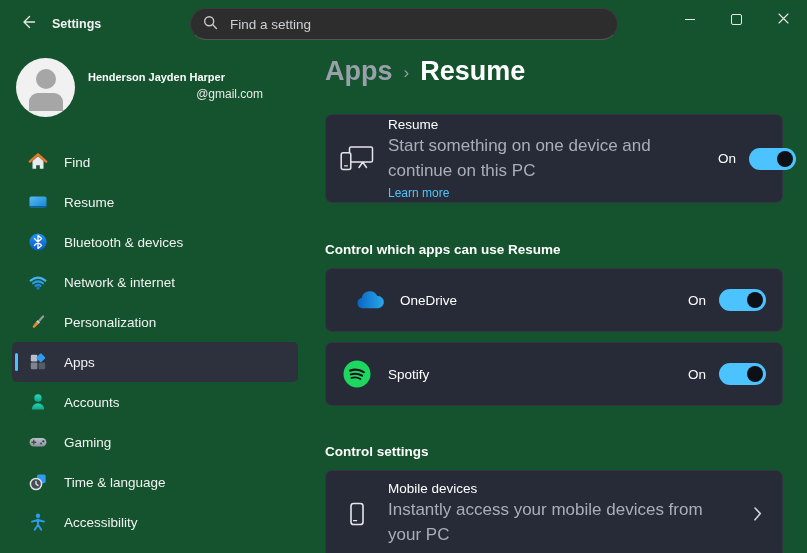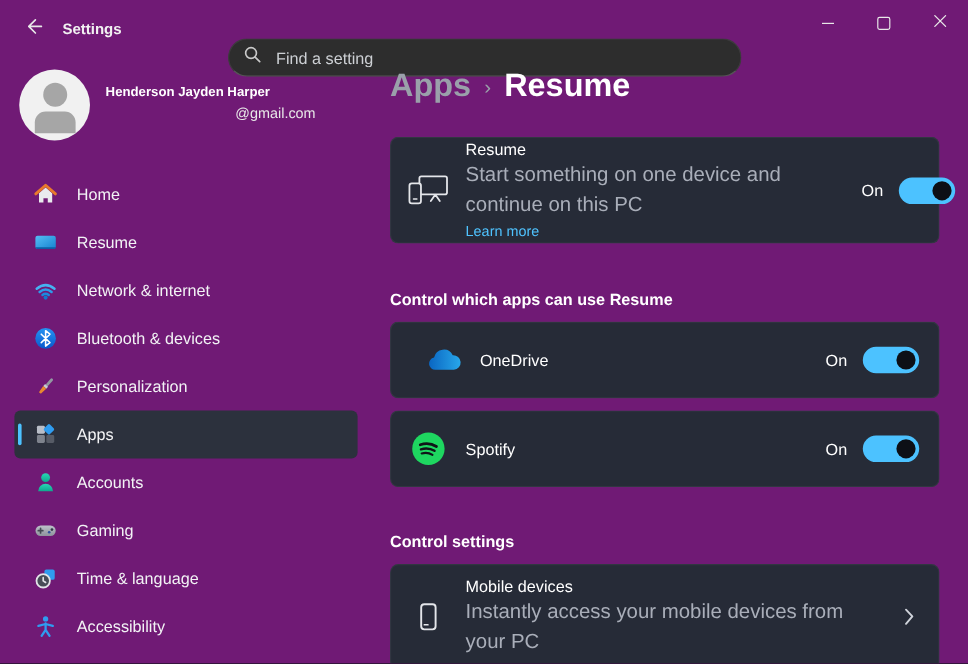--- a/index.html
+++ b/index.html
@@ -1,25 +1,25 @@
 <!DOCTYPE html>
 <html><head>
 <meta charset="utf-8">
 <style>
   html,body{margin:0;padding:0;background:#10131a;}
-  .window{position:relative;width:807px;height:553px;background:#701a75;overflow:hidden;
+  .window{position:relative;width:807px;height:553px;background:#14532d;overflow:hidden;
     font-family:"Liberation Sans","DejaVu Sans",sans-serif;color:#fff;}
 
   
   .titlebar{position:absolute;top:0;left:0;right:0;height:48px;}
   .back-btn{position:absolute;left:12px;top:8px;width:34px;height:32px;display:flex;align-items:center;justify-content:center;border-radius:5px;cursor:pointer;}
   .app-title{position:absolute;left:52px;top:0;height:48px;display:flex;align-items:center;font-size:12.5px;font-weight:600;color:#f2f2f2;}
   .search-box{position:absolute;left:190px;top:8px;width:428px;height:32px;box-sizing:border-box;
     background:#2d2d2d;border:1px solid #3c3c3c;border-bottom:1px solid #565656;border-radius:17px;
-    display:flex;align-items:center;padding:0 12px;margin-top:24px;}
+    display:flex;align-items:center;padding:0 12px;}
   .search-box svg{flex:0 0 auto;margin-right:10px;}
   .search-box input{flex:1;background:transparent;border:none;outline:none;color:#e6e6e6;font-size:13.5px;font-family:inherit;}
   .search-box input::placeholder{color:#cdd0d4;opacity:1;}
   .win-controls{position:absolute;right:0;top:0;display:flex;}
   .win-btn{width:47px;height:38px;display:flex;align-items:center;justify-content:center;cursor:pointer;}
   .min-glyph{width:10px;height:1px;background:#e8e8e8;}
   .max-glyph{width:9px;height:9px;border:1px solid #e8e8e8;border-radius:2px;}
 
   
   .profile{position:absolute;left:16px;top:58px;width:280px;height:60px;}
@@ -118,21 +118,21 @@
 
   <div class="nav">
 
     <div class="nav-item">
       <span class="nav-icon">
         <svg width="20" height="20" viewBox="0 0 20 20">
             <path d="M4.5 9 10 4.2 15.5 9v7.8H11.8v-3.6H8.2v3.6H4.5Z" fill="#e9eaee"></path>
             <path d="M1.8 9.6 10 2.4l8.2 7.2" stroke="#e8792c" stroke-width="2.4" fill="none" stroke-linecap="round" stroke-linejoin="round"></path>
           </svg>
       </span>
-      <span class="nav-label">Home</span>
+      <span class="nav-label">Find</span>
     </div>
 
     <div class="nav-item">
       <span class="nav-icon">
         <svg width="20" height="20" viewBox="0 0 20 20">
             <defs>
               <linearGradient id="gsys" x1="0" y1="0" x2="1" y2="1">
                 <stop offset="0" stop-color="#55bdf5"></stop>
                 <stop offset="1" stop-color="#1583d0"></stop>
               </linearGradient>
@@ -140,43 +140,43 @@
             <rect x="1.5" y="4.5" width="17" height="11" rx="1.8" fill="url(#gsys)"></rect>
             <path d="M3 15.5h14a1.8 1.8 0 0 0 1.5-1.5H1.5A1.8 1.8 0 0 0 3 15.5Z" fill="#0d5fa6"></path>
           </svg>
       </span>
       <span class="nav-label">Resume</span>
     </div>
 
     <div class="nav-item">
       <span class="nav-icon">
         <svg width="20" height="20" viewBox="0 0 20 20">
-            <path d="M2.6 8.6Q10 2.6 17.4 8.6" stroke="#45b2f2" stroke-width="2.1" fill="none" stroke-linecap="round"></path>
-            <path d="M5 11.3Q10 7.3 15 11.3" stroke="#2d9dea" stroke-width="2.1" fill="none" stroke-linecap="round"></path>
-            <path d="M7.4 13.8Q10 11.8 12.6 13.8" stroke="#1b8adf" stroke-width="2.1" fill="none" stroke-linecap="round"></path>
-            <circle cx="10" cy="16" r="1.7" fill="#1079cf"></circle>
-          </svg>
-      </span>
-      <span class="nav-label">Network &amp; internet</span>
-    </div>
-
-    <div class="nav-item">
-      <span class="nav-icon">
-        <svg width="20" height="20" viewBox="0 0 20 20">
             <defs>
               <linearGradient id="gbt" x1="0" y1="0" x2="0" y2="1">
                 <stop offset="0" stop-color="#2493f2"></stop>
                 <stop offset="1" stop-color="#0a58cc"></stop>
               </linearGradient>
             </defs>
             <circle cx="10" cy="10" r="8.6" fill="url(#gbt)"></circle>
             <path d="M6.4 6.5 13.6 13.5 10 16.4V3.6l3.6 2.9L6.4 13.5" stroke="#fff" stroke-width="1.3" fill="none" stroke-linecap="round" stroke-linejoin="round"></path>
           </svg>
       </span>
       <span class="nav-label">Bluetooth &amp; devices</span>
+    </div>
+
+    <div class="nav-item">
+      <span class="nav-icon">
+        <svg width="20" height="20" viewBox="0 0 20 20">
+            <path d="M2.6 8.6Q10 2.6 17.4 8.6" stroke="#45b2f2" stroke-width="2.1" fill="none" stroke-linecap="round"></path>
+            <path d="M5 11.3Q10 7.3 15 11.3" stroke="#2d9dea" stroke-width="2.1" fill="none" stroke-linecap="round"></path>
+            <path d="M7.4 13.8Q10 11.8 12.6 13.8" stroke="#1b8adf" stroke-width="2.1" fill="none" stroke-linecap="round"></path>
+            <circle cx="10" cy="16" r="1.7" fill="#1079cf"></circle>
+          </svg>
+      </span>
+      <span class="nav-label">Network &amp; internet</span>
     </div>
 
     <div class="nav-item">
       <span class="nav-icon">
         <svg width="20" height="20" viewBox="0 0 20 20">
             <g transform="rotate(42 10 10)">
               <rect x="8.9" y="1.4" width="2.3" height="7.6" rx="1.1" fill="#9298a2"></rect>
               <rect x="8.4" y="8.8" width="3.3" height="2.3" fill="#c8cdd6"></rect>
               <path d="M8.4 11.1h3.3l-.5 5.2a1.15 1.15 0 0 1-2.3 0Z" fill="#e8892f"></path>
             </g>

